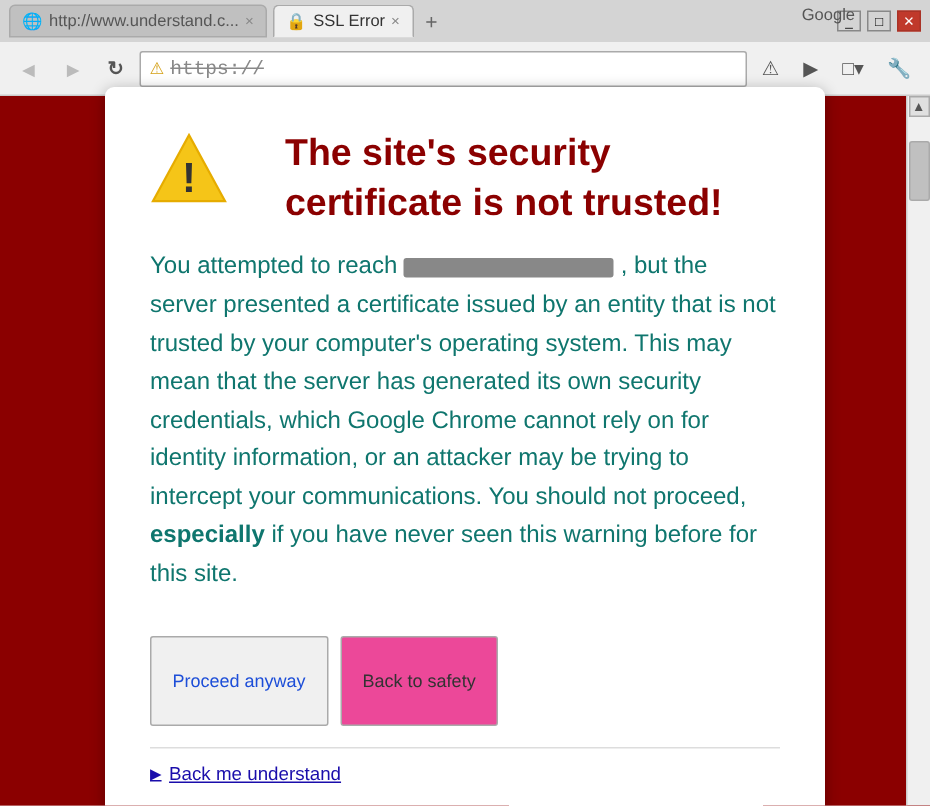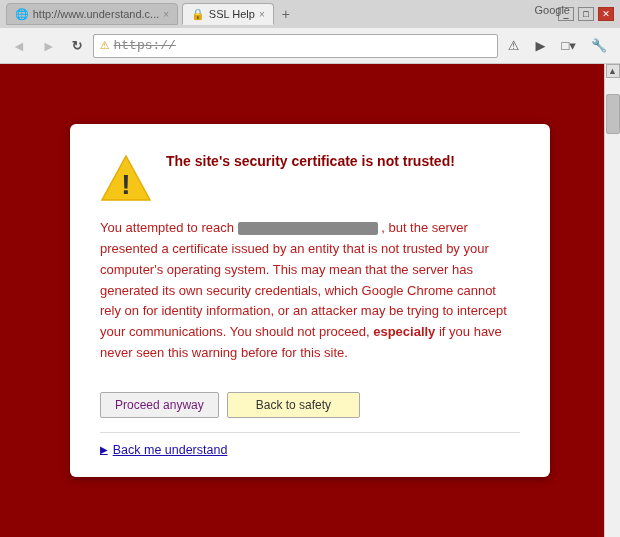--- a/index.html
+++ b/index.html
@@ -190,29 +190,30 @@
       margin-bottom: 14px;
     }
 
     .warning-icon {
       width: 52px;
       height: 52px;
       flex-shrink: 0;
     }
 
     .error-title {
-      font-size: 14px;
+      font-size: 25px;
       font-weight: bold;
       color: #8B0000;
       line-height: 1.3;
+      margin-left: 24px;
     }
 
     .error-body {
-      font-size: 13px;
-      color: #b91c1c;
+      font-size: 16px;
+      color: #0f766e;
       line-height: 1.6;
       margin-bottom: 28px;
     }
 
     .redacted-domain {
       display: inline-block;
       background: #888;
       color: #888;
       border-radius: 2px;
       width: 140px;
@@ -227,31 +228,31 @@
     .button-row {
       display: flex;
       gap: 8px;
       margin-bottom: 14px;
     }
 
     .btn-proceed {
       background: #f0f0f0;
       border: 1px solid #aaa;
       border-radius: 2px;
+      padding: 22px 14px;
+      font-size: 12px;
+      cursor: pointer;
+      color: #1d4ed8;
+    }
+
+    .btn-safety {
+      background: #ec4899;
+      border: 1px solid #aaa;
+      border-radius: 2px;
       padding: 5px 14px;
-      font-size: 12px;
-      cursor: pointer;
-      color: #701a75;
-    }
-
-    .btn-safety {
-      background: #fef9c3;
-      border: 1px solid #aaa;
-      border-radius: 2px;
-      padding: 5px 28px;
       font-size: 12px;
       cursor: pointer;
       color: #333;
     }
 
     .divider {
       border: none;
       border-top: 1px solid #ddd;
       margin-bottom: 10px;
     }
@@ -316,21 +317,21 @@
     <div class="title-bar-left">
 
       <div class="tab-inactive">
         <span style="font-size:11px;">🌐</span>
         <span>http://www.understand.c...</span>
         <span class="tab-close">×</span>
       </div>
 
       <div class="tab-active">
         <span style="font-size:11px;">🔒</span>
-        <span>SSL Help</span>
+        <span>SSL Error</span>
         <span class="tab-close">×</span>
       </div>
       <button class="new-tab-btn">+</button>
     </div>
     <div style="position:absolute; right:50px; top:4px; font-size:11px; color:#555;">Google</div>
     <div class="window-controls">
       <div class="win-btn">_</div>
       <div class="win-btn">□</div>
       <div class="win-btn win-btn-close">✕</div>
     </div>

